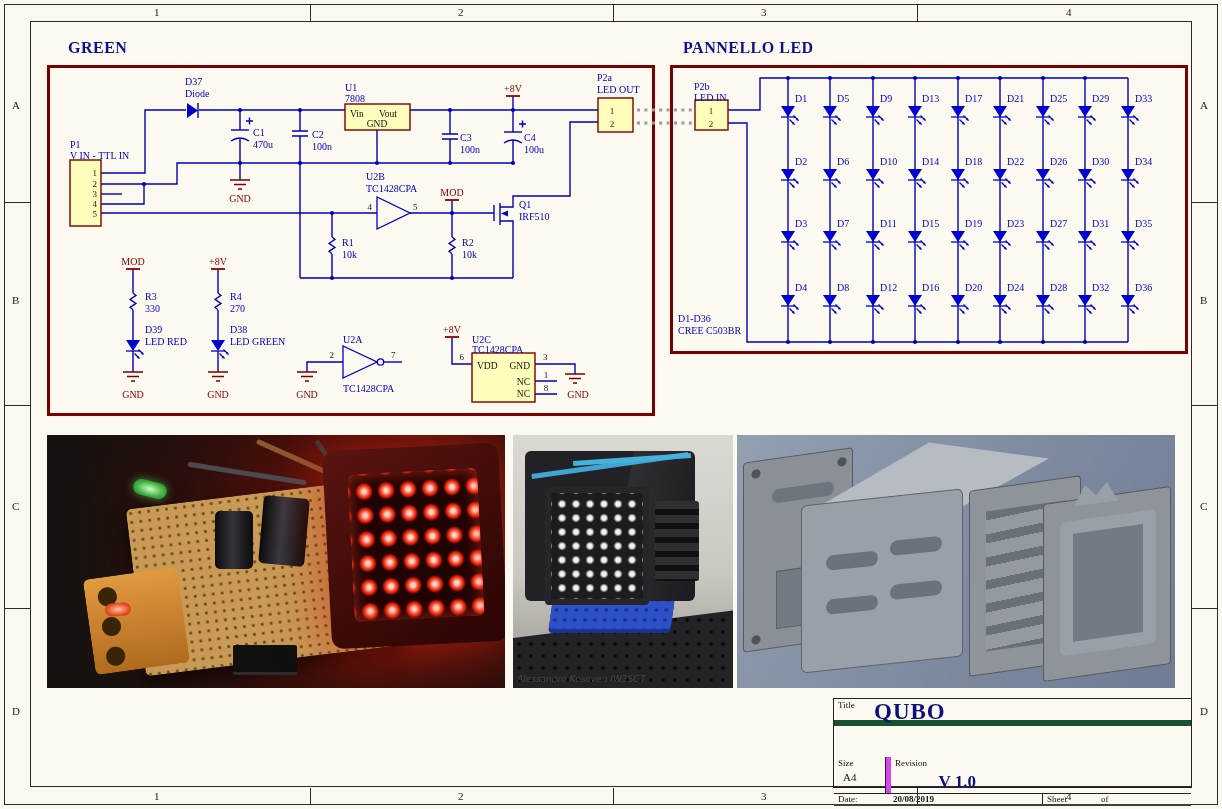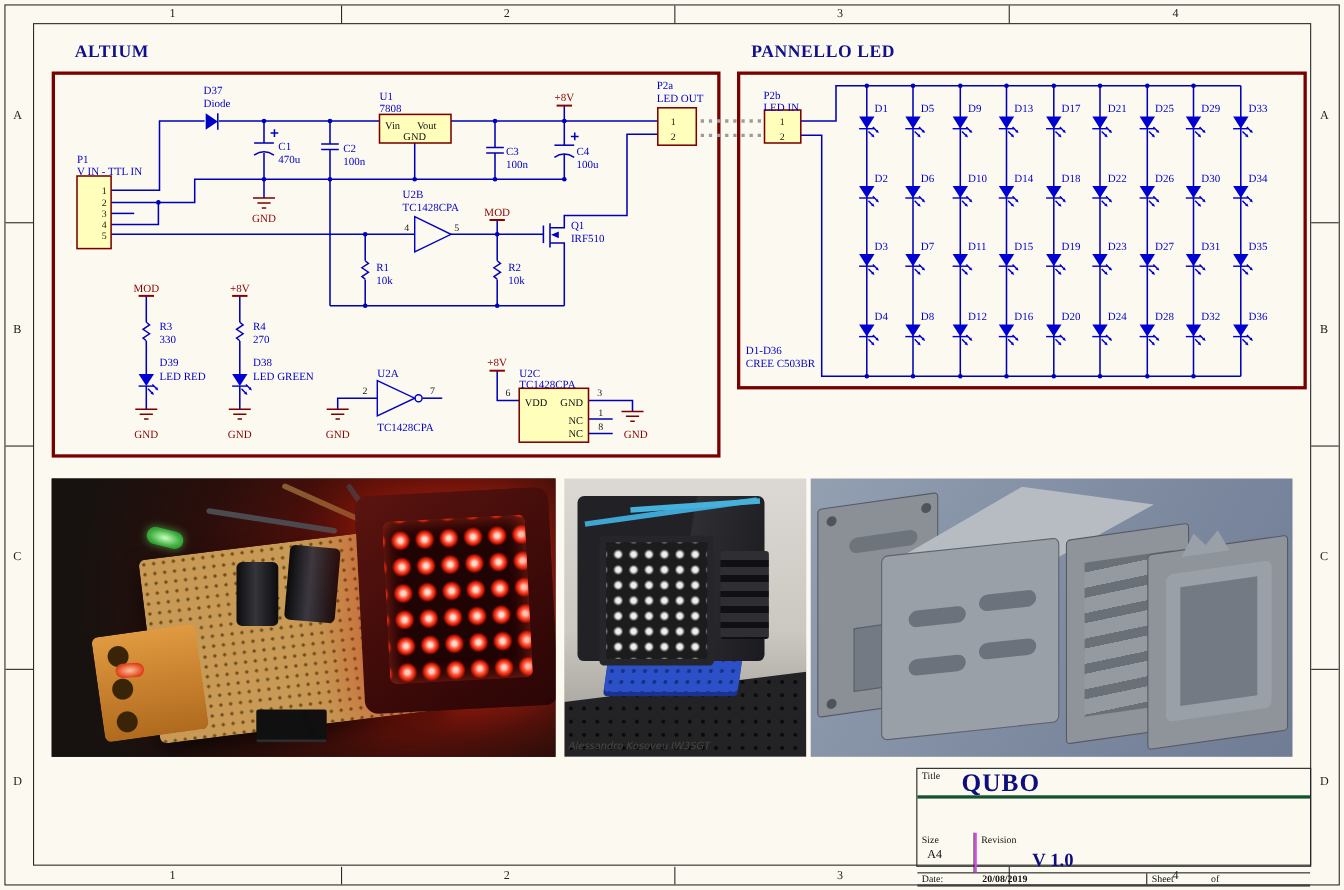--- a/index.html
+++ b/index.html
@@ -21,28 +21,28 @@
   .part{fill:#ffffbb;stroke:#7a0000;stroke-width:1.4;}
   .dot{fill:#0000b8;}
   .des{fill:#0000c8;font-size:10px;}
   .pin{fill:#1a1a1a;font-size:9px;}
   .pname{fill:#111;font-size:9.5px;}
   .pwr-t{fill:#8b0000;font-size:10px;}
   .tm{text-anchor:middle;} .te{text-anchor:end;}
   .dots-gray{stroke:#9c9c9c;stroke-width:3;stroke-dasharray:3 4.4;fill:none;}
   
   .tb{left:833px;top:698px;width:359px;height:90px;border:1px solid #222;font-family:"Liberation Serif",serif;color:#111;}
-  .tb-row1{height:27px;border-bottom:3px solid #14532d;position:relative;}
+  .tb-row1{height:27px;border-bottom:6px solid #14532d;position:relative;}
   .tb-lab{font-size:9px;padding:1px 0 0 4px;}
   .tb-title{position:absolute;left:40px;top:0px;font-size:23px;font-weight:bold;color:#0d0d7e;letter-spacing:1px;}
   .tb-row2{height:37px;border-bottom:1px solid #222;display:flex;margin-top:31px;}
   .tb-size{width:52px;border-right:1px solid #222;}
   .tb-sizeval{font-size:11px;padding-left:9px;padding-top:3px;}
   .tb-number{flex:1;}
-  .tb-rev{width:94px;border-left:2px solid #d946ef;position:relative;}
+  .tb-rev{width:94px;border-left:5px solid #d946ef;position:relative;}
   .tb-revval{position:absolute;right:4px;bottom:1px;font-size:17px;font-weight:bold;color:#0d0d7e;}
   .tb-row3,.tb-row4{height:12px;display:flex;font-size:9px;}
   .tb-row3{border-bottom:2px solid #404040;}
   .tb-cl{width:47px;padding:0 0 0 4px;}
   .tb-cv{flex:1;padding-left:12px;white-space:nowrap;overflow:hidden;font-weight:bold;}
   .tb-cr{width:149px;border-left:1px solid #222;display:flex;}
   .tb-sheet{padding-left:4px;width:58px;}
   
   .photo{top:435px;height:253px;overflow:hidden;}
   #photo1{left:47px;width:458px;background:radial-gradient(circle at 72% 42%,#7a1208 0%,#55100a 25%,#2b0e0b 55%,#17120f 85%),#151015;}
@@ -117,21 +117,21 @@
   <span class="abs zone" style="left:1066px;top:790px;">4</span>
   <span class="abs zone" style="left:12px;top:99px;">A</span>
   <span class="abs zone" style="left:12px;top:294px;">B</span>
   <span class="abs zone" style="left:12px;top:500px;">C</span>
   <span class="abs zone" style="left:12px;top:705px;">D</span>
   <span class="abs zone" style="left:1200px;top:99px;">A</span>
   <span class="abs zone" style="left:1200px;top:294px;">B</span>
   <span class="abs zone" style="left:1200px;top:500px;">C</span>
   <span class="abs zone" style="left:1200px;top:705px;">D</span>
 
-  <div class="abs heading" style="left:68px;top:39px;">ALTIUM</div>
+  <div class="abs heading" style="left:68px;top:39px;">GREEN</div>
   <div class="abs heading" style="left:683px;top:39px;">PANNELLO LED</div>
 
   <svg class="abs" style="left:0;top:0;" width="1222" height="809" viewBox="0 0 1222 809">
     <defs>
       <g id="led" stroke="#0000d0" stroke-width="1.3">
         <path d="M-7,0 L7,0 L0,11 Z" fill="#0000d0" stroke="none"></path>
         <path d="M-7,11 L7,11"></path>
         <path d="M1.5,13.5 L5.5,17.5 M5.5,9.5 L9.5,13.5"></path>
         <path d="M7,19 L3.9,17.9 L5.9,15.9 Z" fill="#0000d0" stroke="none"></path>
         <path d="M11,15 L7.9,13.9 L9.9,11.9 Z" fill="#0000d0" stroke="none"></path>

